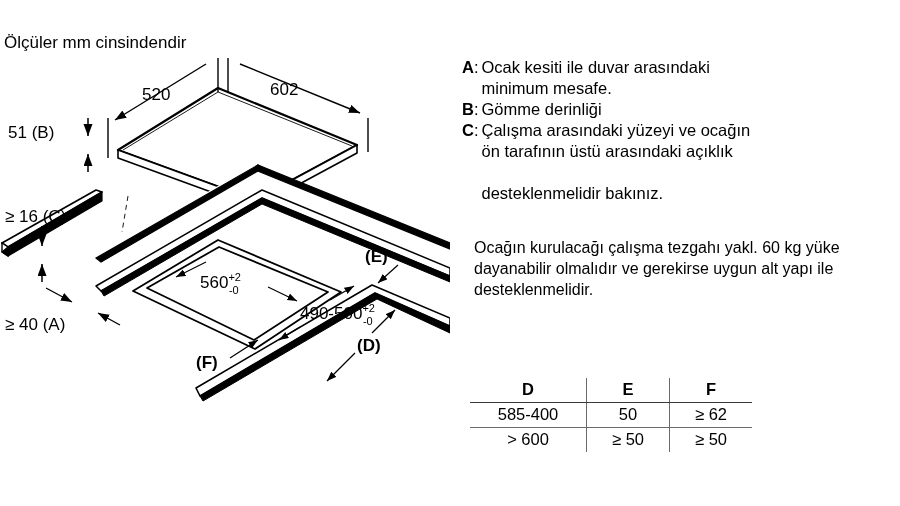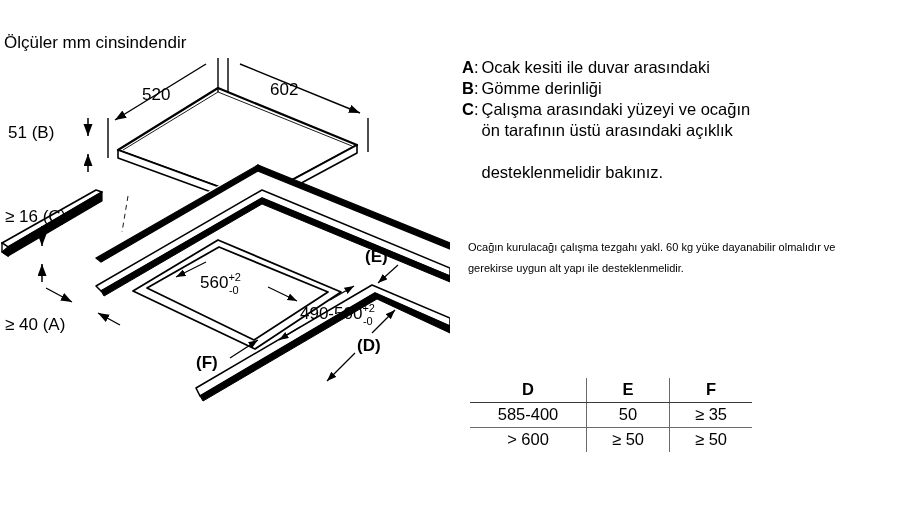--- a/index.html
+++ b/index.html
@@ -85,24 +85,24 @@
   .legend-colon {
     flex: 0 0 auto;
     white-space: pre;
   }
   .legend-desc {
     flex: 1 1 auto;
     padding-left: 3px;
   }
   #support-note {
     position: absolute;
-    left: 6px;
+    left: 12px;
     top: 237px;
     width: 390px;
-    font-size: 11px;
+    font-size: 16px;
     line-height: 21px;
   }
 
   
   #spec-table-wrap {
     position: absolute;
     left: 8px;
     top: 378px;
   }
   table#spec-table {
@@ -273,20 +273,21 @@
 
   <div id="text-panel">
 
     <div id="legend-list">
 
       <div class="legend-row">
         <span class="legend-key">A</span>
           <span class="legend-colon">:</span>
         <span class="legend-desc">
           <span>Ocak kesiti ile duvar arasındaki</span><br>
+          <span>minimum mesafe.</span>
         </span>
       </div>
 
       <div class="legend-row">
         <span class="legend-key">B</span>
           <span class="legend-colon">:</span>
         <span class="legend-desc">
           <span>Gömme derinliği</span>
         </span>
       </div>
@@ -311,21 +312,21 @@
           <tr>
             <th>D</th>
             <th class="col-sep">E</th>
             <th class="col-sep">F</th>
           </tr>
         </thead>
         <tbody>
           <tr class="row-sep">
             <td class="cell-d">585-400</td>
             <td class="cell-e col-sep">50</td>
-            <td class="cell-f col-sep">≥ 35</td>
+            <td class="cell-f col-sep">≥ 62</td>
           </tr>
           <tr>
             <td class="cell-d">&gt; 600</td>
             <td class="cell-e col-sep">≥ 50</td>
             <td class="cell-f col-sep">≥ 50</td>
           </tr>
         </tbody>
       </table>
     </div>
 

